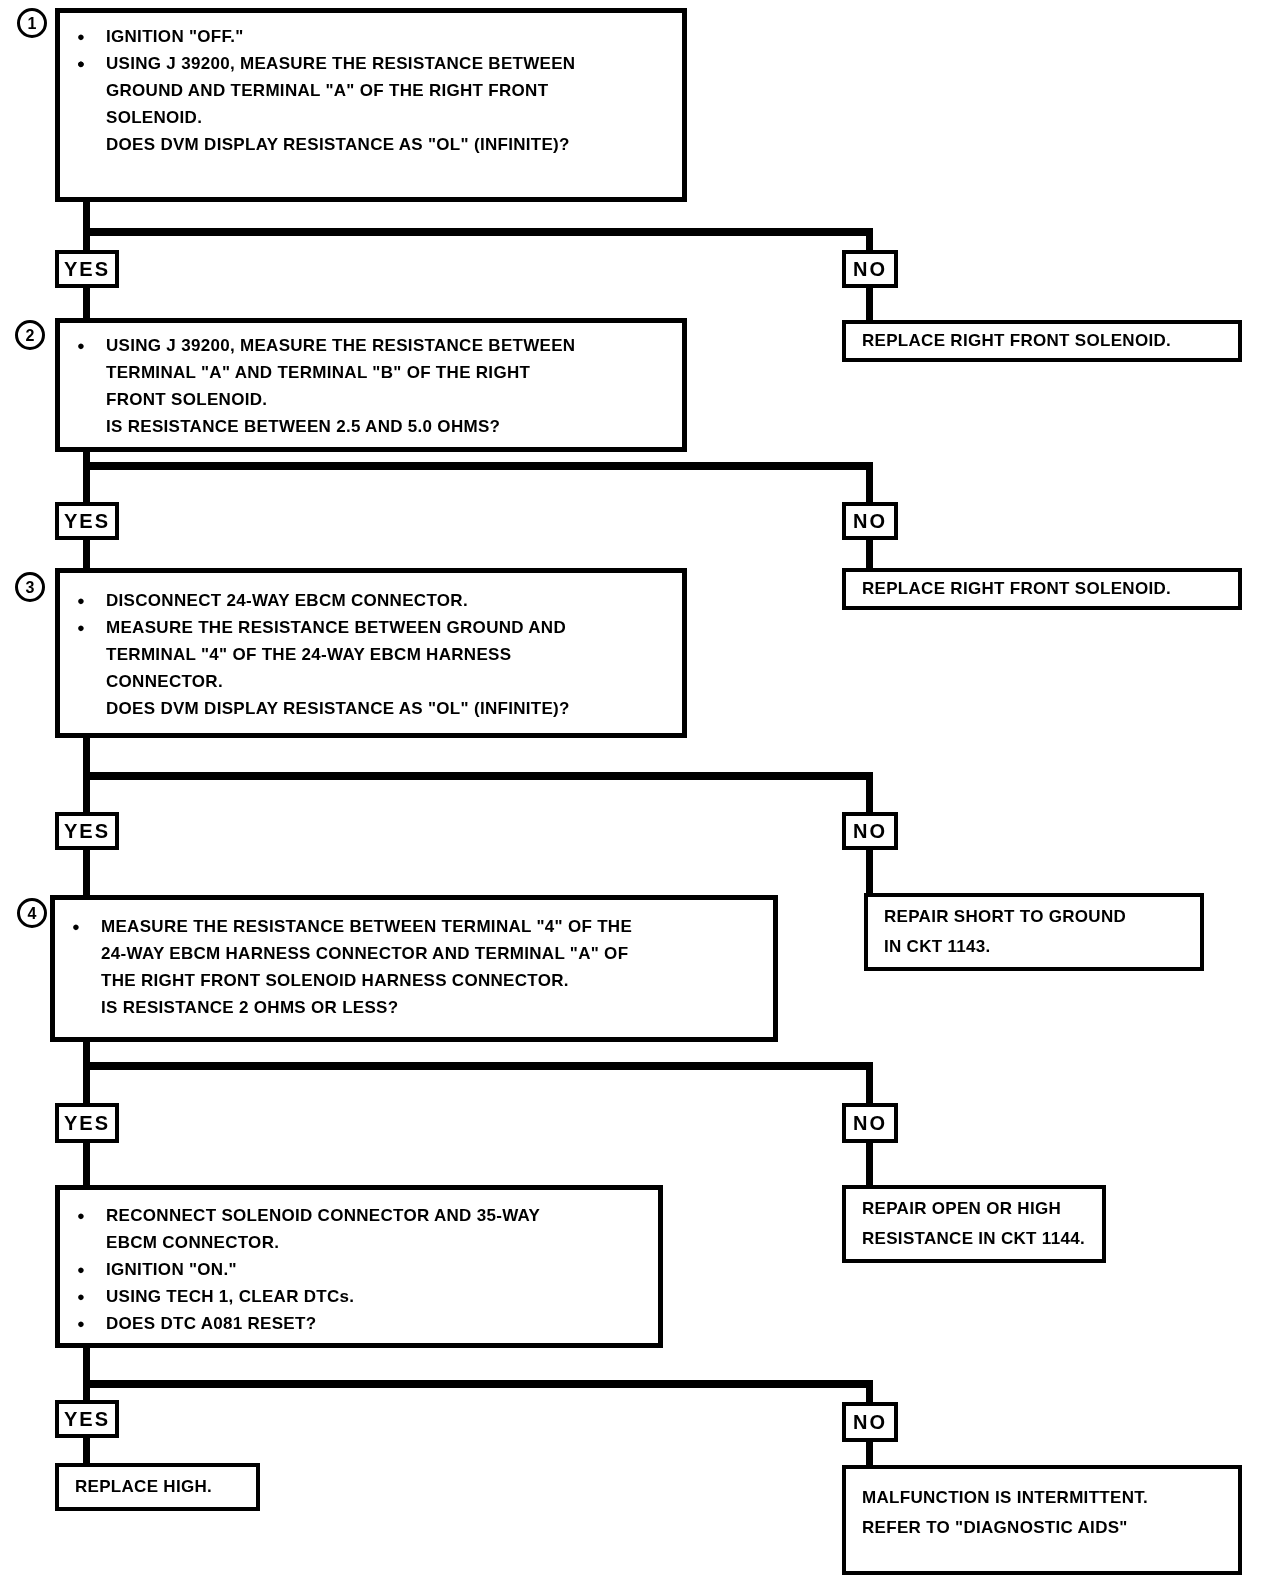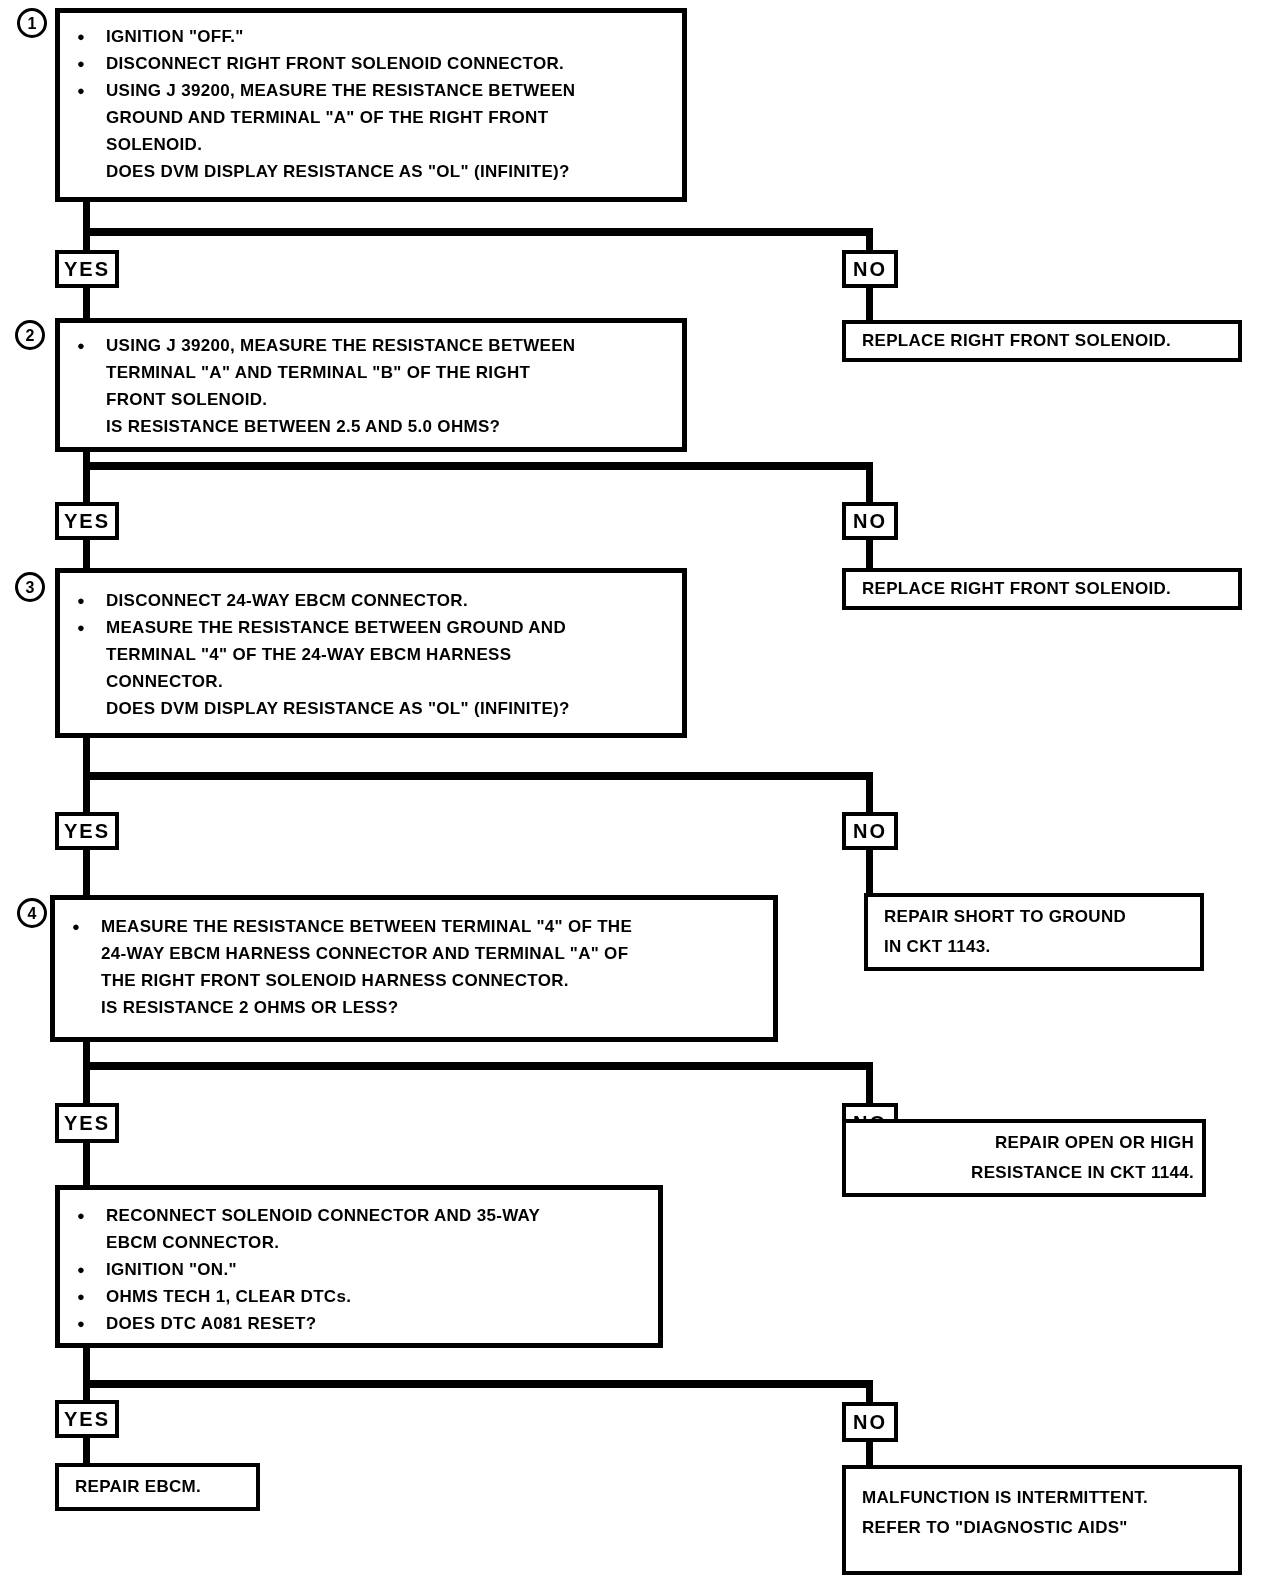--- a/index.html
+++ b/index.html
@@ -101,21 +101,21 @@
   }
 </style>
 </head>
 <body>
 
 <div id="page">
 
   <div class="num-circle" style="left:17px; top:8px;">1</div>
   <div class="step-box" style="left:55px; top:8px; width:632px; height:194px;">
     <div class="step-line"><span class="bullet">●</span><span class="line-text">IGNITION "OFF."</span></div>
-    <div class="step-line"><span class="bullet">●</span><span class="line-text">DISCONNECT RIGHT FRONT SOLENOID CONNECTOR.</span></div>
+    <div class="step-line"><span class="bullet">●</span></div>
     <div class="step-line"><span class="bullet">●</span><span class="line-text">USING J 39200, MEASURE THE RESISTANCE BETWEEN
 GROUND AND TERMINAL "A" OF THE RIGHT FRONT
 SOLENOID.</span></div>
     <div class="step-line"><span class="bullet"></span><span class="line-text">DOES DVM DISPLAY RESISTANCE AS "OL" (INFINITE)?</span></div>
   </div>
 
   <div class="cv" style="left:83px; top:202px; height:30px;"></div>
   <div class="ch" style="left:83px; top:228px; width:790px;"></div>
   <div class="cv" style="left:83px; top:236px; height:14px;"></div>
   <div class="cv" style="left:866px; top:236px; height:14px;"></div>
@@ -194,46 +194,46 @@
   <div class="cv" style="left:83px; top:1070px; height:33px;"></div>
   <div class="cv" style="left:866px; top:1070px; height:33px;"></div>
   <div class="yn-box" style="left:55px; top:1103px; width:64px; height:40px;">
       <span>YES</span>
     </div>
   <div class="yn-box" style="left:842px; top:1103px; width:56px; height:40px;">
       <span>NO</span>
     </div>
   <div class="cv" style="left:83px; top:1143px; height:42px;"></div>
   <div class="cv" style="left:866px; top:1143px; height:42px;"></div>
-  <div class="outcome-box" style="left:842px; top:1119px; width:364px; height:78px;align-items:flex-end;">
+  <div class="outcome-box" style="left:842px; top:1185px; width:264px; height:78px;">
     <span>REPAIR OPEN OR HIGH</span>
     <span>RESISTANCE IN CKT  1144.</span>
   </div>
 
   <div class="step-box" style="left:55px; top:1185px; width:608px; height:163px; padding-top:12px;">
     <div class="step-line"><span class="bullet">●</span><span class="line-text">RECONNECT SOLENOID CONNECTOR AND 35-WAY
 EBCM CONNECTOR.</span></div>
     <div class="step-line"><span class="bullet">●</span><span class="line-text">IGNITION "ON."</span></div>
-    <div class="step-line"><span class="bullet">●</span><span class="line-text">OHMS TECH 1, CLEAR DTCs.</span></div>
+    <div class="step-line"><span class="bullet">●</span><span class="line-text">USING TECH 1, CLEAR DTCs.</span></div>
     <div class="step-line"><span class="bullet">●</span><span class="line-text">DOES DTC A081  RESET?</span></div>
   </div>
 
   <div class="cv" style="left:83px; top:1348px; height:36px;"></div>
   <div class="ch" style="left:83px; top:1380px; width:790px;"></div>
   <div class="cv" style="left:83px; top:1388px; height:12px;"></div>
   <div class="cv" style="left:866px; top:1388px; height:14px;"></div>
   <div class="yn-box" style="left:55px; top:1400px; width:64px; height:38px;">
       <span>YES</span>
     </div>
   <div class="yn-box" style="left:842px; top:1402px; width:56px; height:40px;">
       <span>NO</span>
     </div>
   <div class="cv" style="left:83px; top:1438px; height:25px;"></div>
   <div class="cv" style="left:866px; top:1442px; height:23px;"></div>
   <div class="outcome-box" style="left:55px; top:1463px; width:205px; height:48px;">
-    <span>REPAIR EBCM.</span>
+    <span>REPLACE HIGH.</span>
   </div>
   <div class="outcome-box top-align" style="left:842px; top:1465px; width:400px; height:110px;">
     <span>MALFUNCTION IS INTERMITTENT.</span>
     <span>REFER TO "DIAGNOSTIC AIDS"</span>
   </div>
 
 </div>
 
 </body></html>

